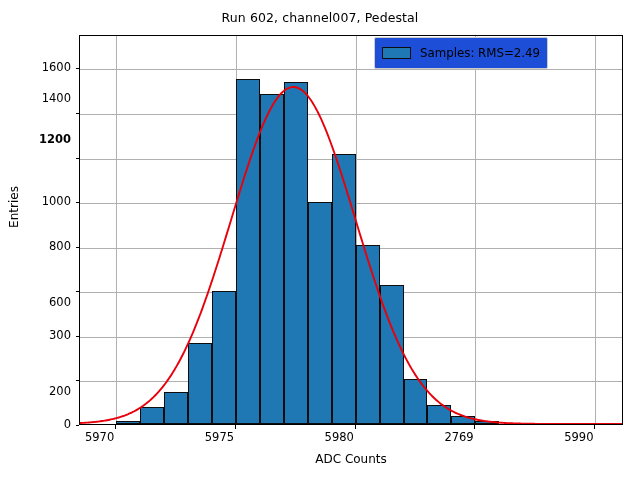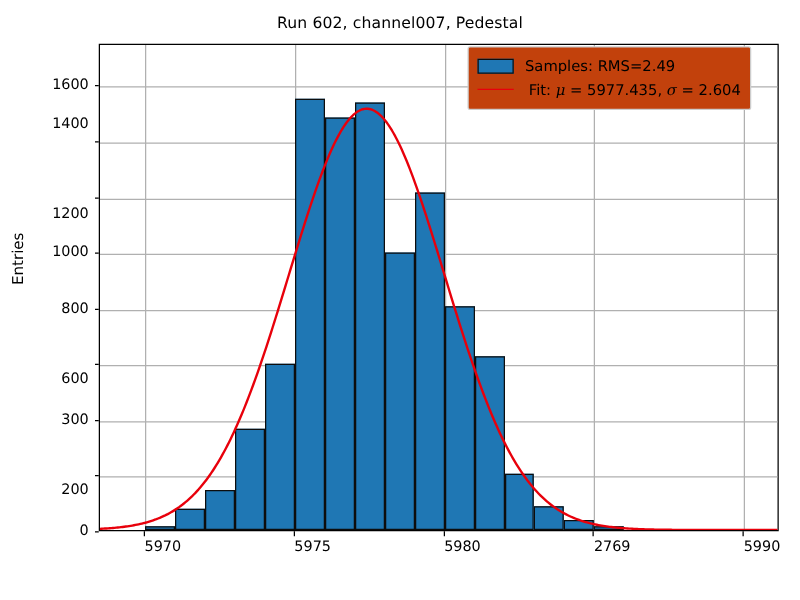--- a/index.html
+++ b/index.html
@@ -19,35 +19,35 @@
   .gridline-h{position:absolute;left:0;width:100%;height:1px;background:#b0b0b0;}
   .gridline-v{position:absolute;top:0;height:100%;width:1px;background:#b0b0b0;}
 
   
   .hist-bar{position:absolute;bottom:0;background:#1f77b4;
       border:1.1px solid #0d0d0d;box-sizing:border-box;}
 
   
   .tick-x{position:absolute;top:425px;width:1px;height:3.5px;background:#000;}
   .tick-y{position:absolute;left:75.5px;width:3.5px;height:1px;background:#000;}
-  .ticklabel-x{position:absolute;top:430px;font-size:11.5px;text-align:right;
+  .ticklabel-x{position:absolute;top:430px;font-size:11.5px;text-align:left;
       width:60px;color:#000;}
   .ticklabel-y{position:absolute;right:0;font-size:11.5px;text-align:right;
       color:#000;white-space:nowrap;}
   #ylabels-holder{position:absolute;left:0;top:0;width:71px;height:480px;}
 
   
   #xlabel{position:absolute;left:79px;top:452px;width:544px;text-align:center;
       font-size:12px;}
   #ylabel{position:absolute;left:-86px;top:200px;width:200px;text-align:center;
       font-size:12px;transform:rotate(-90deg);transform-origin:center;}
 
   
   #legend{position:absolute;left:374px;top:37px;padding:5px 7px 6px 7px;
-      background:#c2410c;border:1px solid #cccccc;border-radius:2px;
+      background:#1d4ed8;border:1px solid #cccccc;border-radius:2px;
       box-sizing:border-box;}
   .legend-row{display:flex;align-items:center;height:19px;}
   .legend-swatch-patch{width:29px;height:12px;background:#1f77b4;
       border:1.1px solid #0d0d0d;box-sizing:border-box;margin-right:9px;
       flex:0 0 auto;}
   .legend-swatch-line{width:29px;height:0;border-top:1.8px solid #e8000b;
       margin-right:9px;flex:0 0 auto;}
   .legend-text{font-size:11.8px;color:#000;white-space:nowrap;}
   .legend-text.indent{padding-left:3px;}
   em.it{font-style:italic;font-family:"DejaVu Serif",serif;}
@@ -59,21 +59,21 @@
 
   <div id="chart-title">Run 602, channel007, Pedestal</div>
 
   <div id="ylabels-holder">
       <div class="ticklabel-y" style="top: 417px;">0</div>
       <div class="ticklabel-y" style="top: 372.429px; margin-top: 12px;">200</div>
       <div class="ticklabel-y" style="top: 327.857px;">300</div>
       <div class="ticklabel-y" style="top: 283.286px; margin-top: 12px;">600</div>
       <div class="ticklabel-y" style="top: 238.714px;">800</div>
       <div class="ticklabel-y" style="top: 194.143px;">1000</div>
-      <div class="ticklabel-y" style="top: 163px;">1200</div>
+      <div class="ticklabel-y" style="top: 132px; font-weight: bold;">1200</div>
       <div class="ticklabel-y" style="top: 91px;">1400</div>
       <div class="ticklabel-y" style="top: 60.4286px;">1600</div>
     </div>
 
   <div id="plot-area">
     <div id="grid-layer">
         <div class="gridline-h" style="top: 345.429px;"></div>
         <div class="gridline-h" style="top: 300.857px;"></div>
         <div class="gridline-h" style="top: 256.286px;"></div>
         <div class="gridline-h" style="top: 211.714px;"></div>
@@ -103,30 +103,27 @@
         <div class="hist-bar" style="left: 323.524px; width: 23.9648px; height: 44.5714px; background: rgb(31, 119, 180); border-color: rgb(13, 13, 13);"></div>
         <div class="hist-bar" style="left: 347.489px; width: 23.9648px; height: 18.9429px; background: rgb(31, 119, 180); border-color: rgb(13, 13, 13);"></div>
         <div class="hist-bar" style="left: 371.454px; width: 23.9648px; height: 7.8px; background: rgb(31, 119, 180); border-color: rgb(13, 13, 13);"></div>
         <div class="hist-bar" style="left: 395.419px; width: 23.9648px; height: 2.67429px; background: rgb(31, 119, 180); border-color: rgb(13, 13, 13);"></div>
       </div>
     <svg id="curve-layer" viewBox="0 0 544 390" preserveAspectRatio="none">
       <path id="fitpath" fill="none" stroke="#e8000b" stroke-width="1.9" stroke-linejoin="round" stroke-linecap="round" vector-effect="non-scaling-stroke" d="M0.00 389.06 L1.30 388.99 L2.59 388.92 L3.89 388.84 L5.18 388.75 L6.48 388.66 L7.77 388.57 L9.07 388.47 L10.36 388.36 L11.66 388.25 L12.95 388.12 L14.25 387.99 L15.54 387.86 L16.84 387.71 L18.13 387.56 L19.43 387.39 L20.72 387.22 L22.02 387.03 L23.31 386.84 L24.61 386.63 L25.90 386.42 L27.20 386.18 L28.50 385.94 L29.79 385.68 L31.09 385.41 L32.38 385.12 L33.68 384.82 L34.97 384.50 L36.27 384.17 L37.56 383.81 L38.86 383.44 L40.15 383.05 L41.45 382.63 L42.74 382.20 L44.04 381.74 L45.33 381.27 L46.63 380.76 L47.92 380.24 L49.22 379.68 L50.51 379.10 L51.81 378.50 L53.10 377.86 L54.40 377.20 L55.70 376.50 L56.99 375.77 L58.29 375.01 L59.58 374.22 L60.88 373.39 L62.17 372.53 L63.47 371.63 L64.76 370.69 L66.06 369.71 L67.35 368.69 L68.65 367.62 L69.94 366.52 L71.24 365.37 L72.53 364.18 L73.83 362.94 L75.12 361.65 L76.42 360.32 L77.71 358.93 L79.01 357.50 L80.30 356.01 L81.60 354.47 L82.90 352.88 L84.19 351.23 L85.49 349.53 L86.78 347.77 L88.08 345.95 L89.37 344.08 L90.67 342.14 L91.96 340.14 L93.26 338.09 L94.55 335.97 L95.85 333.79 L97.14 331.55 L98.44 329.24 L99.73 326.87 L101.03 324.44 L102.32 321.94 L103.62 319.38 L104.91 316.75 L106.21 314.06 L107.50 311.30 L108.80 308.47 L110.10 305.59 L111.39 302.63 L112.69 299.61 L113.98 296.53 L115.28 293.39 L116.57 290.18 L117.87 286.91 L119.16 283.58 L120.46 280.19 L121.75 276.74 L123.05 273.23 L124.34 269.66 L125.64 266.04 L126.93 262.37 L128.23 258.64 L129.52 254.86 L130.82 251.04 L132.11 247.16 L133.41 243.25 L134.70 239.29 L136.00 235.28 L137.30 231.25 L138.59 227.17 L139.89 223.07 L141.18 218.93 L142.48 214.77 L143.77 210.58 L145.07 206.37 L146.36 202.14 L147.66 197.90 L148.95 193.65 L150.25 189.39 L151.54 185.13 L152.84 180.86 L154.13 176.60 L155.43 172.35 L156.72 168.11 L158.02 163.88 L159.31 159.67 L160.61 155.48 L161.90 151.32 L163.20 147.19 L164.50 143.10 L165.79 139.04 L167.09 135.03 L168.38 131.07 L169.68 127.15 L170.97 123.30 L172.27 119.50 L173.56 115.76 L174.86 112.10 L176.15 108.51 L177.45 104.99 L178.74 101.55 L180.04 98.20 L181.33 94.94 L182.63 91.77 L183.92 88.69 L185.22 85.72 L186.51 82.84 L187.81 80.08 L189.10 77.42 L190.40 74.87 L191.70 72.45 L192.99 70.14 L194.29 67.95 L195.58 65.89 L196.88 63.95 L198.17 62.15 L199.47 60.47 L200.76 58.94 L202.06 57.53 L203.35 56.27 L204.65 55.14 L205.94 54.16 L207.24 53.31 L208.53 52.61 L209.83 52.06 L211.12 51.65 L212.42 51.38 L213.71 51.26 L215.01 51.29 L216.30 51.46 L217.60 51.78 L218.90 52.25 L220.19 52.85 L221.49 53.61 L222.78 54.50 L224.08 55.54 L225.37 56.71 L226.67 58.03 L227.96 59.48 L229.26 61.07 L230.55 62.79 L231.85 64.65 L233.14 66.63 L234.44 68.74 L235.73 70.97 L237.03 73.32 L238.32 75.79 L239.62 78.38 L240.91 81.07 L242.21 83.88 L243.50 86.79 L244.80 89.81 L246.10 92.92 L247.39 96.12 L248.69 99.42 L249.98 102.80 L251.28 106.27 L252.57 109.81 L253.87 113.43 L255.16 117.12 L256.46 120.88 L257.75 124.70 L259.05 128.58 L260.34 132.51 L261.64 136.49 L262.93 140.52 L264.23 144.59 L265.52 148.70 L266.82 152.84 L268.11 157.01 L269.41 161.21 L270.70 165.42 L272.00 169.66 L273.30 173.90 L274.59 178.16 L275.89 182.42 L277.18 186.69 L278.48 190.95 L279.77 195.21 L281.07 199.45 L282.36 203.69 L283.66 207.91 L284.95 212.11 L286.25 216.29 L287.54 220.44 L288.84 224.57 L290.13 228.67 L291.43 232.73 L292.72 236.75 L294.02 240.74 L295.31 244.68 L296.61 248.59 L297.90 252.44 L299.20 256.25 L300.50 260.01 L301.79 263.72 L303.09 267.37 L304.38 270.97 L305.68 274.52 L306.97 278.01 L308.27 281.44 L309.56 284.81 L310.86 288.11 L312.15 291.36 L313.45 294.55 L314.74 297.67 L316.04 300.73 L317.33 303.72 L318.63 306.65 L319.92 309.51 L321.22 312.31 L322.51 315.05 L323.81 317.72 L325.10 320.32 L326.40 322.86 L327.70 325.34 L328.99 327.75 L330.29 330.09 L331.58 332.38 L332.88 334.60 L334.17 336.75 L335.47 338.85 L336.76 340.88 L338.06 342.85 L339.35 344.77 L340.65 346.62 L341.94 348.42 L343.24 350.16 L344.53 351.84 L345.83 353.47 L347.12 355.04 L348.42 356.56 L349.71 358.03 L351.01 359.45 L352.30 360.81 L353.60 362.13 L354.90 363.40 L356.19 364.62 L357.49 365.80 L358.78 366.93 L360.08 368.02 L361.37 369.06 L362.67 370.07 L363.96 371.03 L365.26 371.96 L366.55 372.85 L367.85 373.70 L369.14 374.51 L370.44 375.30 L371.73 376.04 L373.03 376.76 L374.32 377.44 L375.62 378.10 L376.91 378.72 L378.21 379.32 L379.50 379.89 L380.80 380.43 L382.10 380.95 L383.39 381.44 L384.69 381.91 L385.98 382.36 L387.28 382.79 L388.57 383.19 L389.87 383.58 L391.16 383.94 L392.46 384.29 L393.75 384.62 L395.05 384.93 L396.34 385.23 L397.64 385.51 L398.93 385.78 L400.23 386.03 L401.52 386.27 L402.82 386.50 L404.11 386.71 L405.41 386.91 L406.70 387.10 L408.00 387.28 L409.30 387.45 L410.59 387.61 L411.89 387.77 L413.18 387.91 L414.48 388.04 L415.77 388.17 L417.07 388.29 L418.36 388.40 L419.66 388.51 L420.95 388.60 L422.25 388.70 L423.54 388.79 L424.84 388.87 L426.13 388.94 L427.43 389.02 L428.72 389.08 L430.02 389.15 L431.31 389.21 L432.61 389.26 L433.90 389.31 L435.20 389.36 L436.50 389.41 L437.79 389.45 L439.09 389.49 L440.38 389.53 L441.68 389.56 L442.97 389.59 L444.27 389.62 L445.56 389.65 L446.86 389.68 L448.15 389.70 L449.45 389.72 L450.74 389.74 L452.04 389.76 L453.33 389.78 L454.63 389.80 L455.92 389.81 L457.22 389.83 L458.51 389.84 L459.81 389.85 L461.10 389.87 L462.40 389.88 L463.70 389.89 L464.99 389.90 L466.29 389.90 L467.58 389.91 L468.88 389.92 L470.17 389.93 L471.47 389.93 L472.76 389.94 L474.06 389.94 L475.35 389.95 L476.65 389.95 L477.94 389.96 L479.24 389.96 L480.53 389.96 L481.83 389.97 L483.12 389.97 L484.42 389.97 L485.71 389.97 L487.01 389.98 L488.30 389.98 L489.60 389.98 L490.90 389.98 L492.19 389.98 L493.49 389.98 L494.78 389.99 L496.08 389.99 L497.37 389.99 L498.67 389.99 L499.96 389.99 L501.26 389.99 L502.55 389.99 L503.85 389.99 L505.14 389.99 L506.44 389.99 L507.73 389.99 L509.03 390.00 L510.32 390.00 L511.62 390.00 L512.91 390.00 L514.21 390.00 L515.50 390.00 L516.80 390.00 L518.10 390.00 L519.39 390.00 L520.69 390.00 L521.98 390.00 L523.28 390.00 L524.57 390.00 L525.87 390.00 L527.16 390.00 L528.46 390.00 L529.75 390.00 L531.05 390.00 L532.34 390.00 L533.64 390.00 L534.93 390.00 L536.23 390.00 L537.52 390.00 L538.82 390.00 L540.11 390.00 L541.41 390.00 L542.70 390.00 L544.00 390.00"></path>
     </svg>
   </div>
 
+  <div id="xlabel">ADC Counts</div>
   <div id="ylabel">Entries</div>
 
   <div id="legend">
     <div class="legend-row">
       <span class="legend-swatch-patch"></span>
       <span class="legend-text">Samples: RMS=2.49</span>
-    </div>
-    <div class="legend-row">
-      <span class="legend-swatch-line"></span>
-      <span class="legend-text indent"><span>Fit: </span><em class="it">μ</em><span> = 5977.435, </span><em class="it">σ</em><span> = 2.604</span></span>
     </div>
   </div>
 
 <div class="tick-y" style="top: 425px;"></div>
     <div class="tick-y" style="top: 380.429px;"></div>
     <div class="tick-y" style="top: 335.857px;"></div>
     <div class="tick-y" style="top: 291.286px;"></div>
     <div class="tick-y" style="top: 246.714px;"></div>
     <div class="tick-y" style="top: 202.143px;"></div>
     <div class="tick-y" style="top: 157.571px;"></div>

